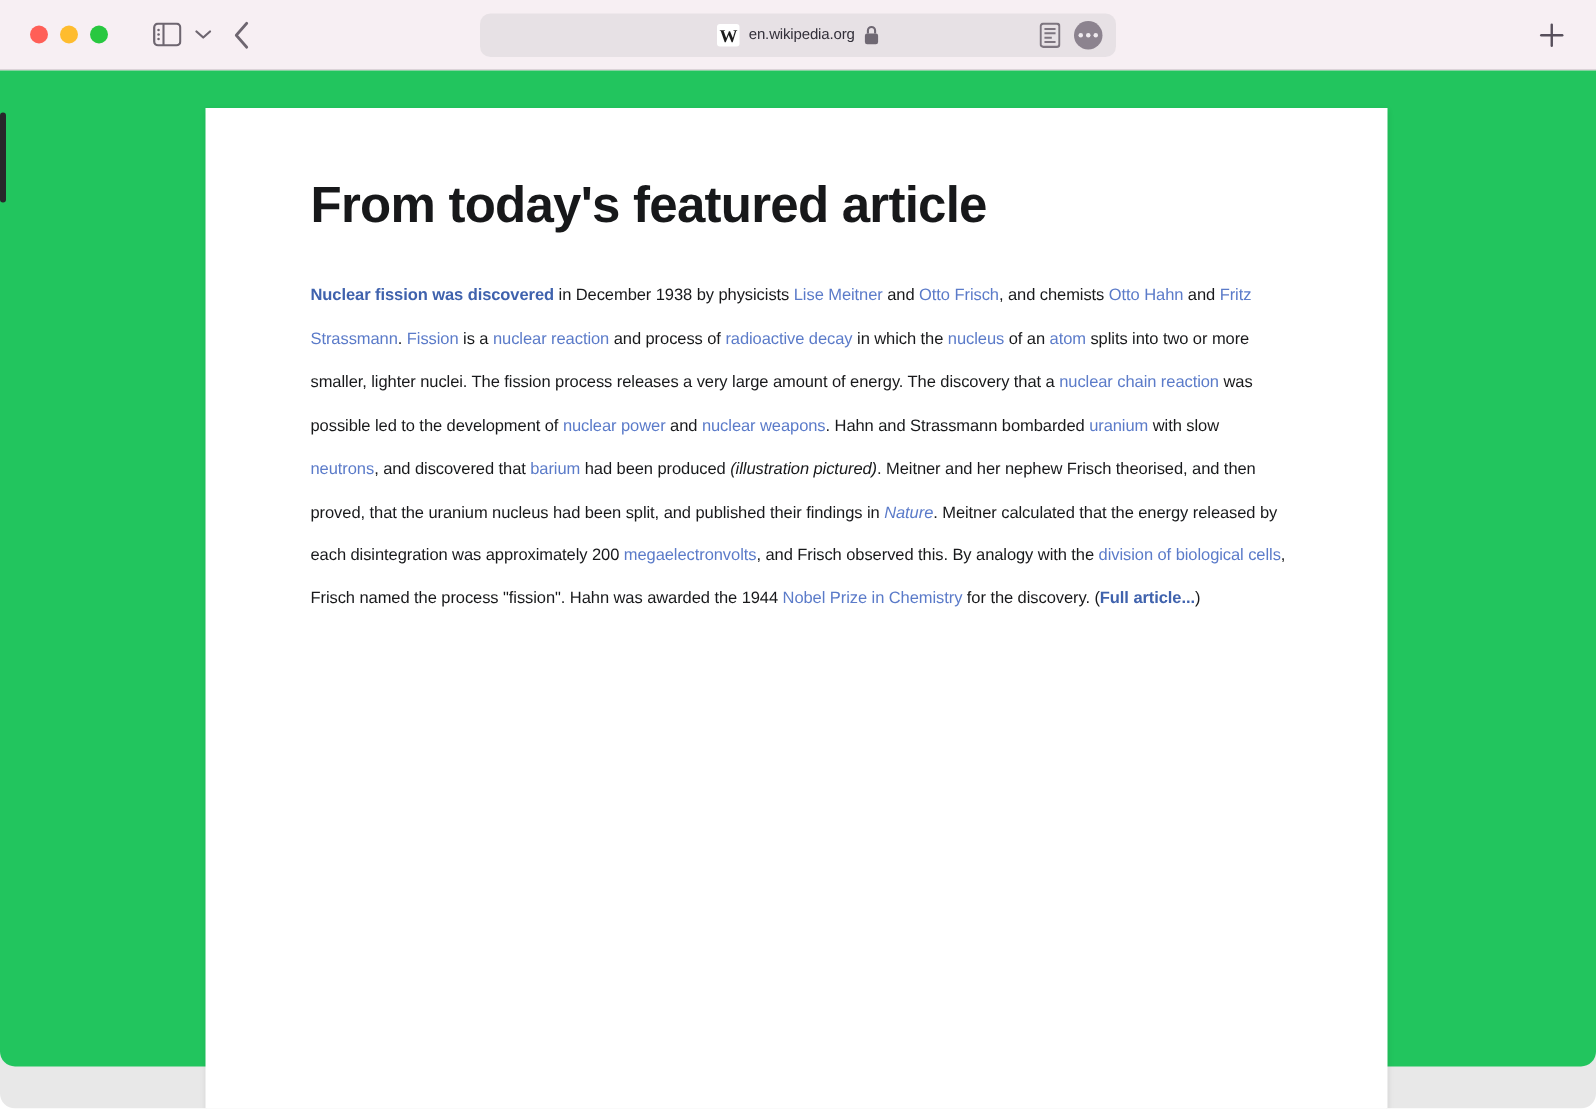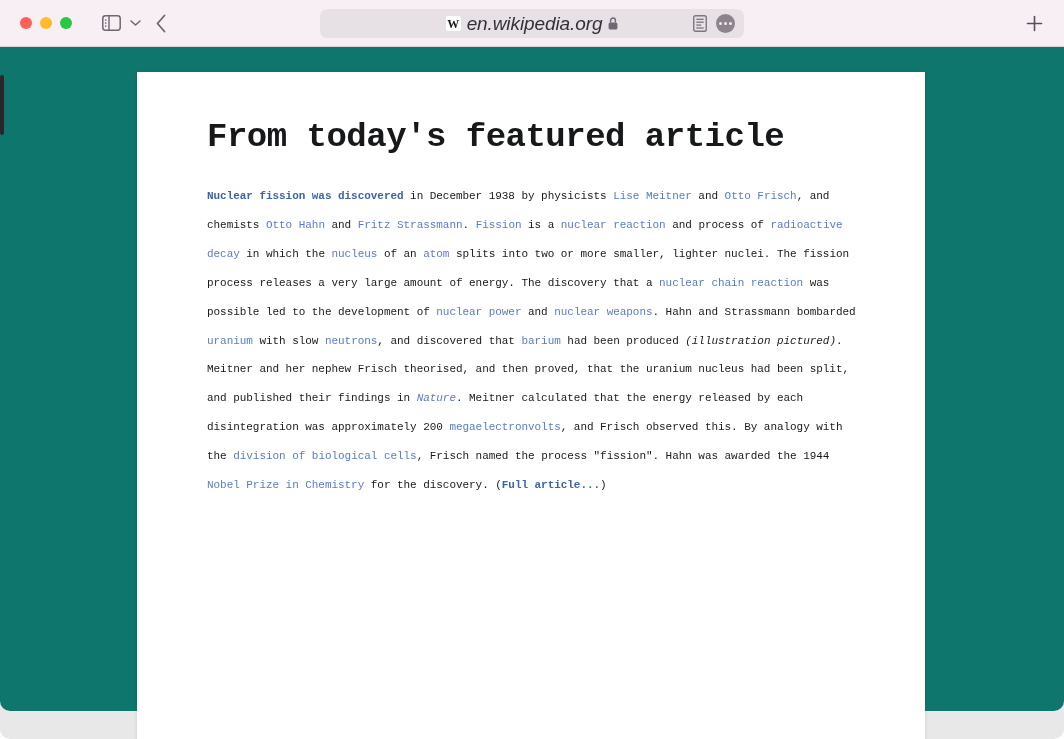--- a/index.html
+++ b/index.html
@@ -87,24 +87,23 @@
     font-family: "Liberation Serif", serif;
     font-size: 12px;
     font-weight: 700;
     color: #1b1b1b;
     display: flex;
     align-items: center;
     justify-content: center;
     line-height: 1;
   }
   .url-text {
-    font-size: 19px;
+    font-size: 10px;
     color: #33303a;
     letter-spacing: -0.1px;
-    font-style: italic;
   }
   .lock-icon { color: #6f6873; display:flex; align-items:center; }
 
   .url-right {
     position: absolute;
     right: 9px;
     display: flex;
     align-items: center;
     gap: 9px;
   }
@@ -133,23 +132,22 @@
     display: flex;
     align-items: center;
     justify-content: center;
     color: #574f5b;
   }
 
   
   .page-area {
     position: relative;
     height: 664px;
-    background: #0f766e;
+    background: #22c55e;
     border-radius: 0 0 10px 10px;
-    font-family: Liberation Mono, monospace;
   }
 
   .scrollbar-track {
     position: absolute;
     left: 0; top: 0;
     width: 4px;
     height: 100%;
   }
   .scrollbar-thumb {
     position: absolute;

